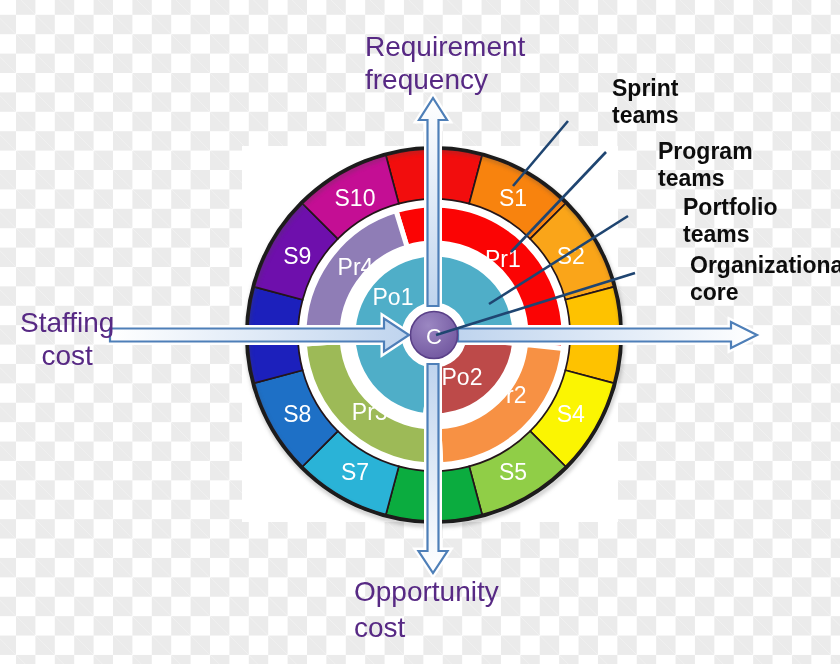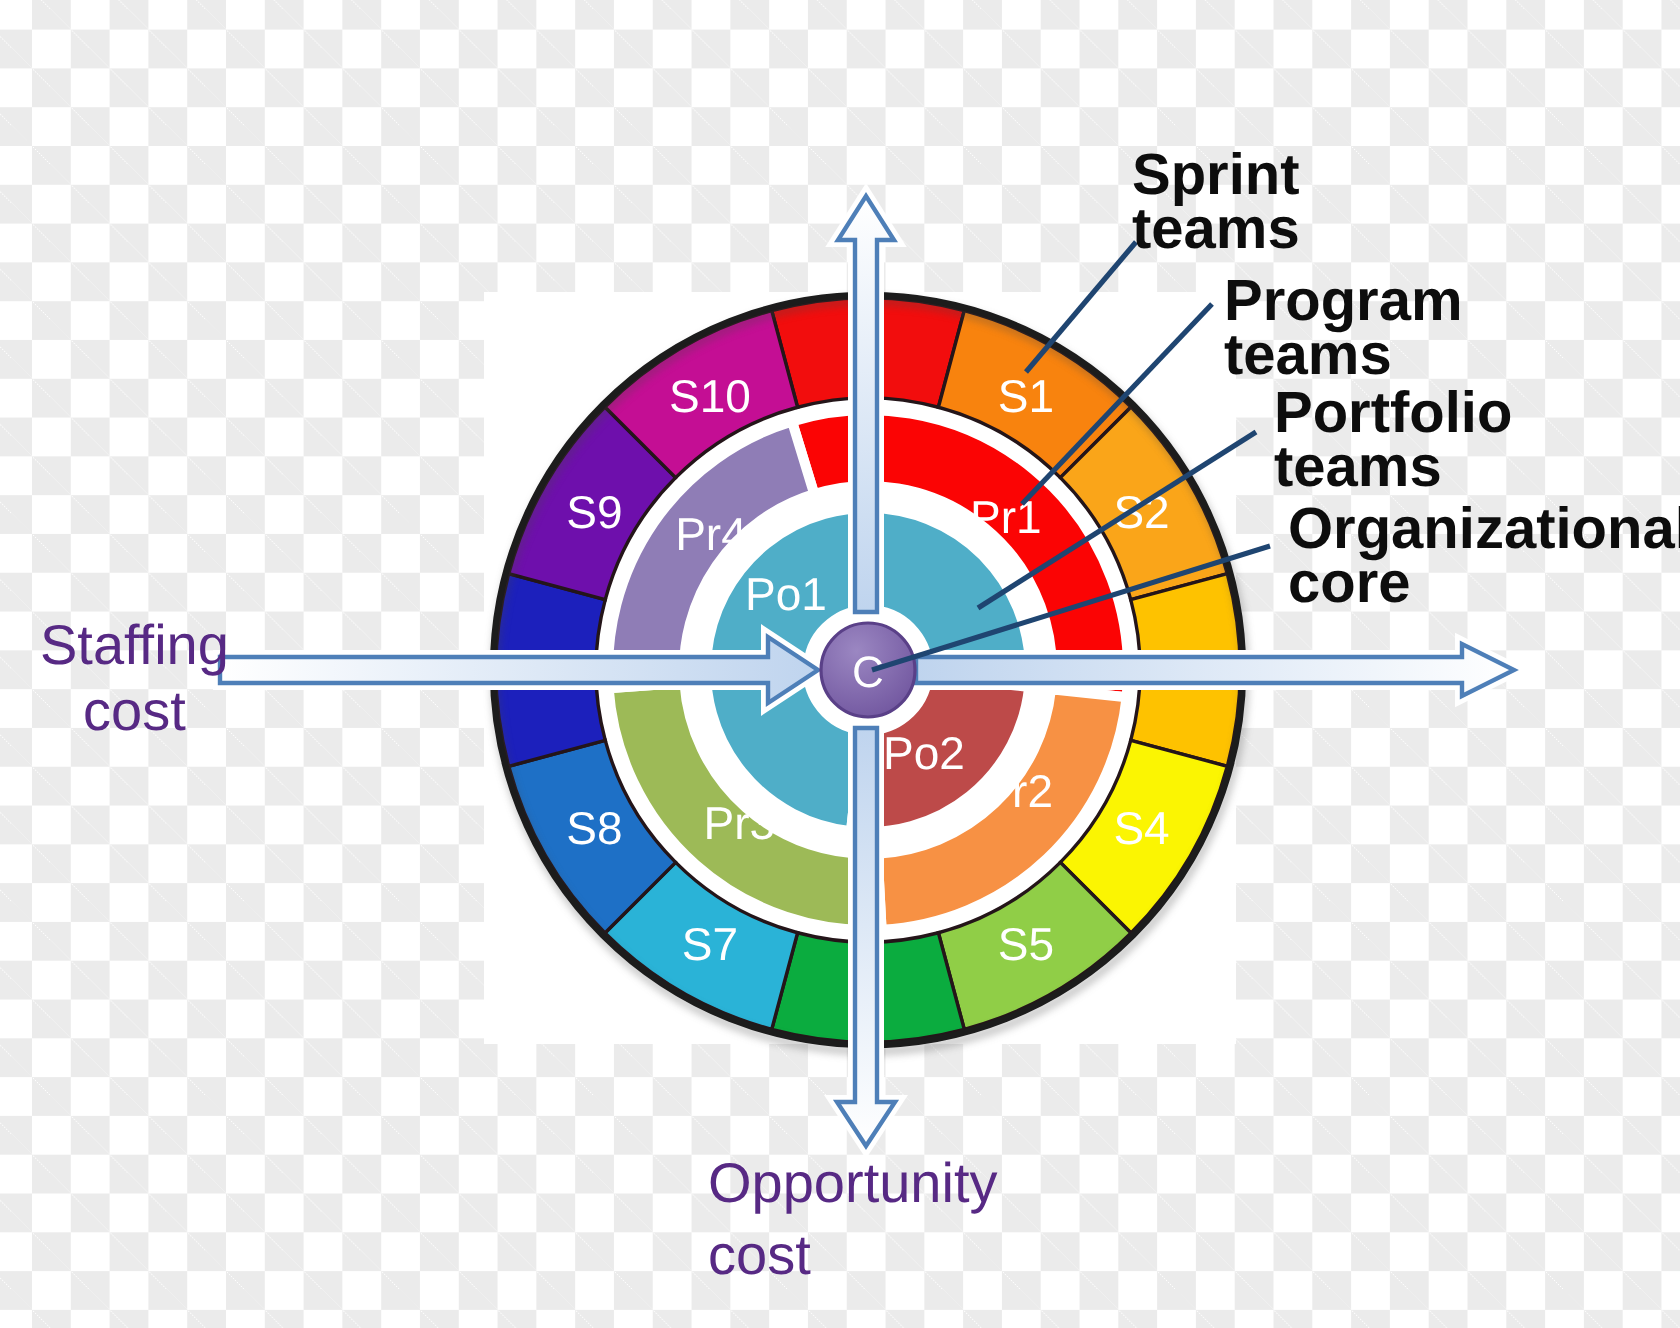--- a/index.html
+++ b/index.html
@@ -13,21 +13,21 @@
     background-position:-3.4px -4.6px,16px 14.8px;
     font-family:"Liberation Sans",sans-serif;
   }
   .canvas{position:absolute;left:242px;top:146px;width:376px;height:376px;background:#fff;}
   svg.overlay{position:absolute;left:0;top:0;width:840px;height:664px;}
   .axis-label{
     position:absolute;font-size:28px;line-height:33px;white-space:pre-line;
     font-weight:normal;letter-spacing:0px;
   }
   .callout-label{
-    position:absolute;font-size:29px;line-height:27px;font-weight:bold;white-space:pre-line;
+    position:absolute;font-size:23px;line-height:27px;font-weight:bold;white-space:pre-line;margin-left:46px;
   }
   .lbl-top{left:365px;top:30px;}
   .lbl-left{left:20px;top:306px;text-align:center;}
   .lbl-right{left:762px;top:290px;line-height:30px;}
   .lbl-bottom{left:354px;top:574px;line-height:36px;}
   .cl-sprint{left:566px;top:75px;}
   .cl-program{left:612px;top:138px;}
   .cl-portfolio{left:637px;top:194px;}
   .cl-core{left:644px;top:252px;}
   .outer-rim{filter:drop-shadow(1px 3px 2px rgba(70,70,70,0.40));}
@@ -131,20 +131,22 @@
       </g>
 
     <g id="callout-lines" stroke="#1F4571" stroke-width="2.6">
       <line x1="568" y1="121" x2="513" y2="186"></line>
       <line x1="606" y1="152" x2="511" y2="252"></line>
       <line x1="628" y1="216" x2="489" y2="304"></line>
       <line x1="635" y1="273" x2="436" y2="335"></line>
     </g>
   </svg>
 
+  <div class="axis-label lbl-top" style="color: rgb(87, 41, 132);">Requirement
+frequency</div>
   <div class="axis-label lbl-left" style="color: rgb(87, 41, 132);">Staffing
 cost</div>
   <div class="axis-label lbl-bottom" style="color: rgb(87, 41, 132);">Opportunity
 cost</div>
 
   <div class="callout-label cl-sprint" style="color: rgb(13, 13, 13);">Sprint
 teams</div>
   <div class="callout-label cl-program" style="color: rgb(13, 13, 13);">Program
 teams</div>
   <div class="callout-label cl-portfolio" style="color: rgb(13, 13, 13);">Portfolio

